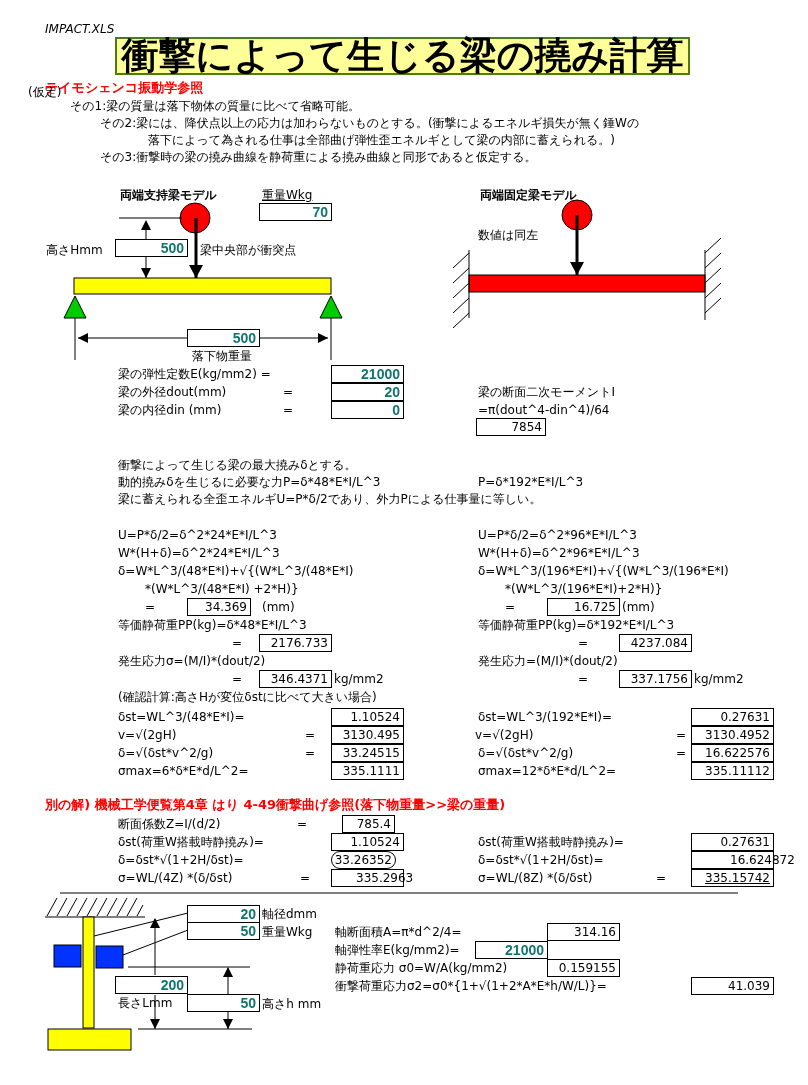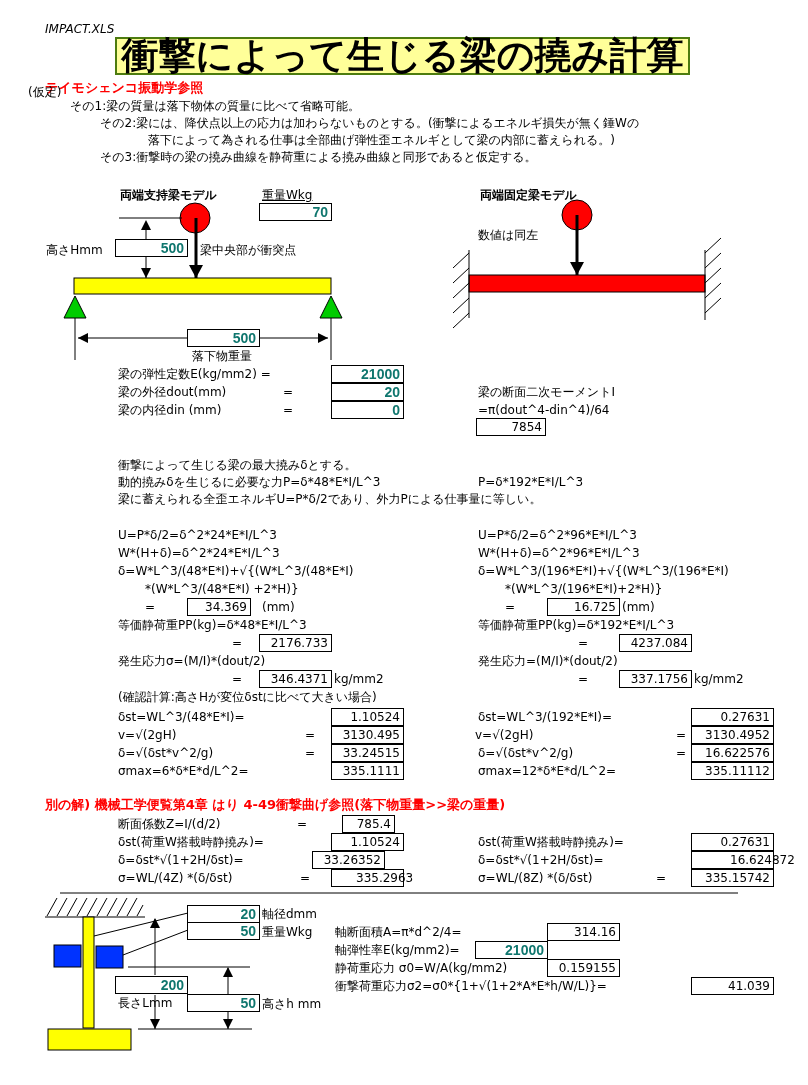--- a/index.html
+++ b/index.html
@@ -188,32 +188,32 @@
 <div class="a" style="left:478px;top:763px;">σmax=12*δ*E*d/L^2=</div>
 <div class="box" style="left:691px;top:762px;width:83px;">335.11112</div>
 
 <div class="a rb" style="left:45px;top:797px;font-size:13px;">別の解) 機械工学便覧第4章 はり 4-49衝撃曲げ参照(落下物重量&gt;&gt;梁の重量)</div>
 <div class="a" style="left:118px;top:816px;">断面係数Z=I/(d/2)</div>
 <div class="a" style="left:297px;top:816px;">=</div>
 <div class="box" style="left:342px;top:815px;width:53px;padding-left:7px;">785.4</div>
 <div class="a" style="left:118px;top:834px;">δst(荷重W搭載時静撓み)=</div>
 <div class="box" style="left:331px;top:833px;width:73px;">1.10524</div>
 <div class="a" style="left:118px;top:852px;">δ=δst*√(1+2H/δst)=</div>
-<div class="box" style="left:312px;top:851px;width:73px;">33.26352</div>
+<div class="box" style="left:331px;top:851px;width:65px;border-radius:9px;">33.26352</div>
 <div class="a" style="left:118px;top:870px;">σ=WL/(4Z) *(δ/δst)</div>
 <div class="a" style="left:300px;top:870px;">=</div>
 <div class="box" style="left:331px;top:869px;width:73px;padding-left:24px;">335.2963</div>
 
 <div class="a" style="left:478px;top:834px;">δst(荷重W搭載時静撓み)=</div>
 <div class="box" style="left:691px;top:833px;width:83px;">0.27631</div>
 <div class="a" style="left:478px;top:852px;">δ=δst*√(1+2H/δst)=</div>
 <div class="box" style="left:691px;top:851px;width:83px;padding-left:38px;">16.624872</div>
 <div class="a" style="left:478px;top:870px;">σ=WL/(8Z) *(δ/δst)</div>
 <div class="a" style="left:656px;top:870px;">=</div>
-<div class="box" style="left:691px;top:869px;width:83px;">335.15742</div>
+<div class="box" style="left:691px;top:869px;width:83px;text-decoration:underline;">335.15742</div>
 
 <div class="box red" style="left:187px;top:905px;width:73px;">20</div>
 <div class="a" style="left:262px;top:906px;">軸径dmm</div>
 <div class="box red" style="left:187px;top:922px;width:73px;">50</div>
 <div class="a" style="left:262px;top:924px;">重量Wkg</div>
 <div class="box red" style="left:115px;top:976px;width:73px;">200</div>
 <div class="a" style="left:118px;top:995px;">長さLmm</div>
 <div class="box red" style="left:187px;top:994px;width:73px;">50</div>
 <div class="a" style="left:262px;top:996px;">高さh mm</div>
 

